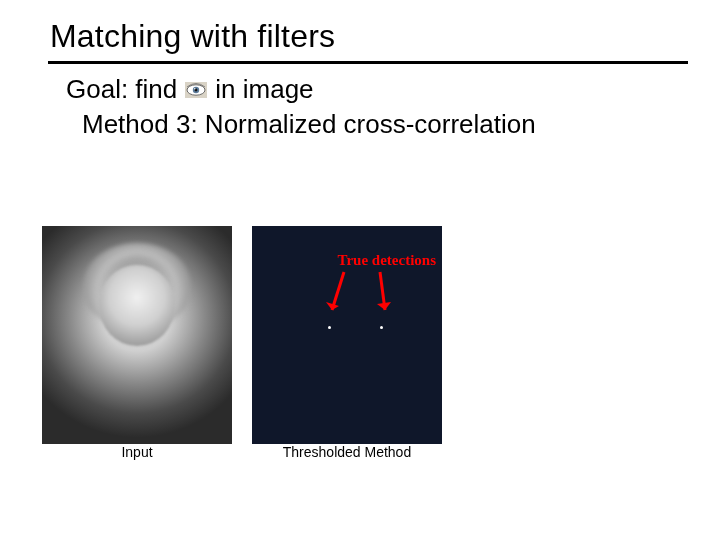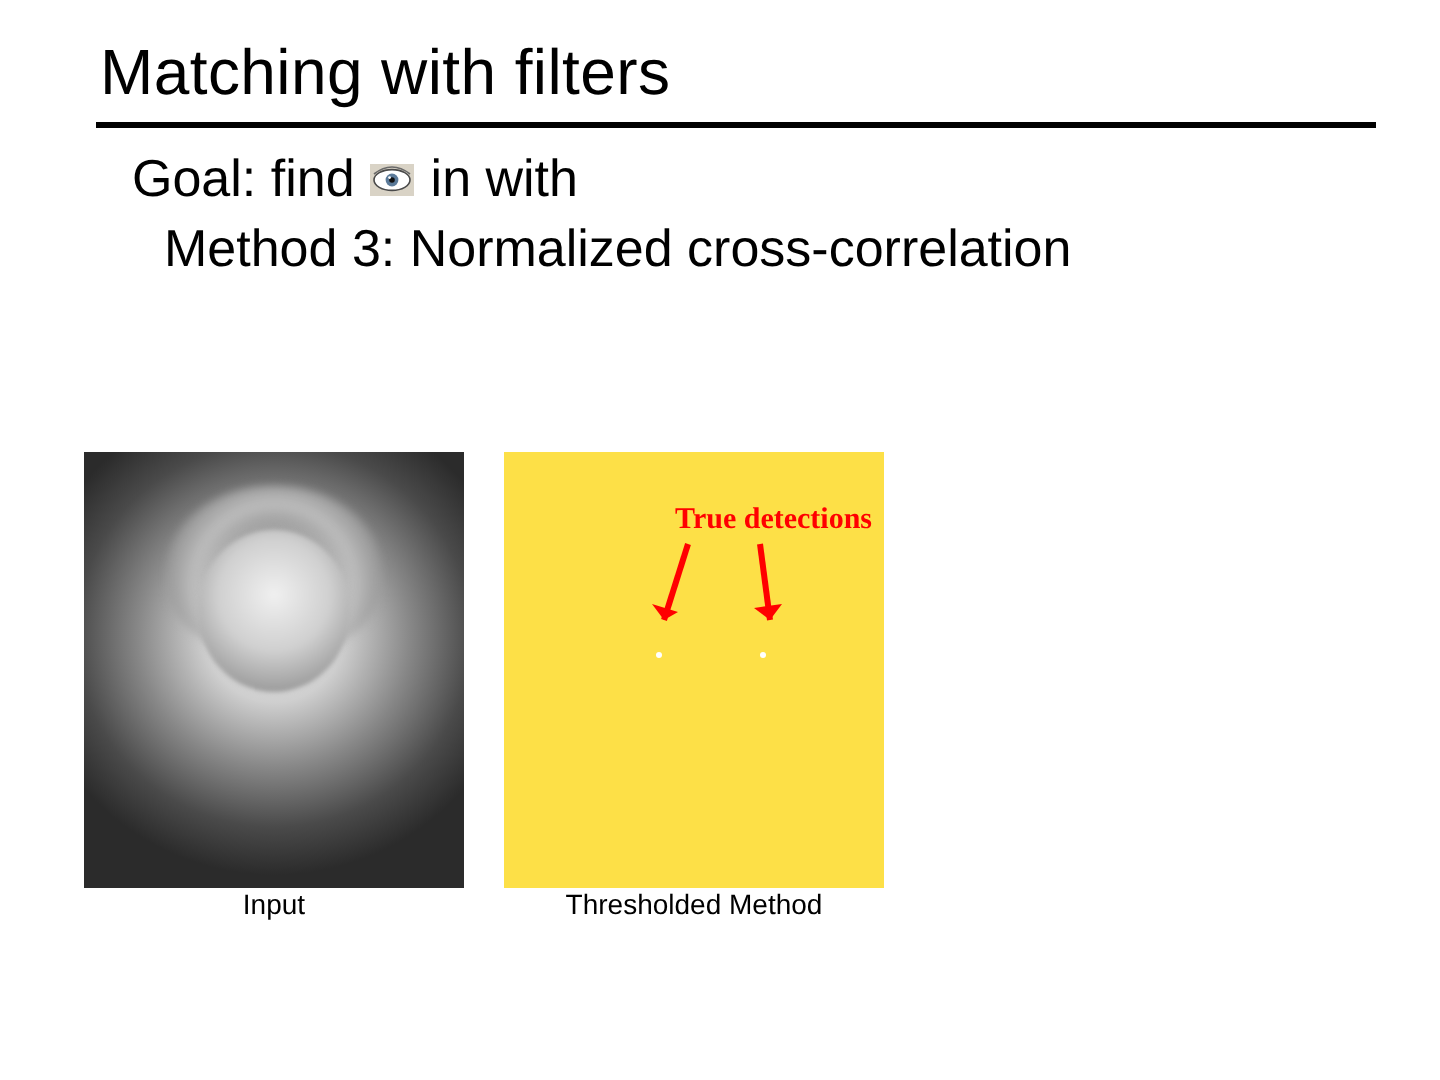--- a/index.html
+++ b/index.html
@@ -47,21 +47,21 @@
     position:absolute;
     border-radius:50%;
     filter: blur(1.5px);
   }
   .xcorr::before { left:26%; top:26%; width:48%; height:48%;
     background: radial-gradient(circle at 45% 40%, #fff 0%, #ddd 25%, #aaa 55%, #7a7a7a 85%); }
   .xcorr::after { left:18%; top:14%; width:64%; height:30%;
     background: radial-gradient(ellipse at 50% 60%, transparent 55%, #cfcfcf 70%, #8e8e8e 95%); }
 
   
-  .thresh { background:#fde047;padding-left:20px; }
+  .thresh { background:#0f172a;padding-left:20px; }
   .annot { position:absolute; top:26px; right:6px; color:#ff0000; font-weight:bold; font-size:15px; font-family: Georgia, 'Times New Roman', serif; }
   .arrow { position:absolute; }
   .arrow svg { display:block; }
   .dot { position:absolute; width:3px; height:3px; background:#fff; border-radius:50%; }
 
 </style>
 </head>
 <body>
 
 <div class="slide">
@@ -74,21 +74,21 @@
     <span class="eye-icon">
       <svg width="22" height="16" viewBox="0 0 22 16">
         <rect x="0" y="0" width="22" height="16" fill="#d9d3c6"></rect>
         <ellipse cx="11" cy="8" rx="9" ry="5.2" fill="#fff" stroke="#4a4a4a" stroke-width="0.8"></ellipse>
         <circle cx="11" cy="8" r="3.2" fill="#5b7a99"></circle>
         <circle cx="11" cy="8" r="1.4" fill="#111"></circle>
         <circle cx="9.8" cy="6.8" r="0.7" fill="#fff"></circle>
         <path d="M2 5 Q11 -2 20 5" fill="none" stroke="#6a6a6a" stroke-width="0.8"></path>
       </svg>
     </span>
-    <span>in with</span>
+    <span>in image</span>
   </div>
 
   <div class="line2">Method 3: Normalized cross-correlation</div>
 
   <div class="panels">
 
     <div class="panel">
       <div class="img-box portrait">
         <div class="hair"></div>
       </div>

